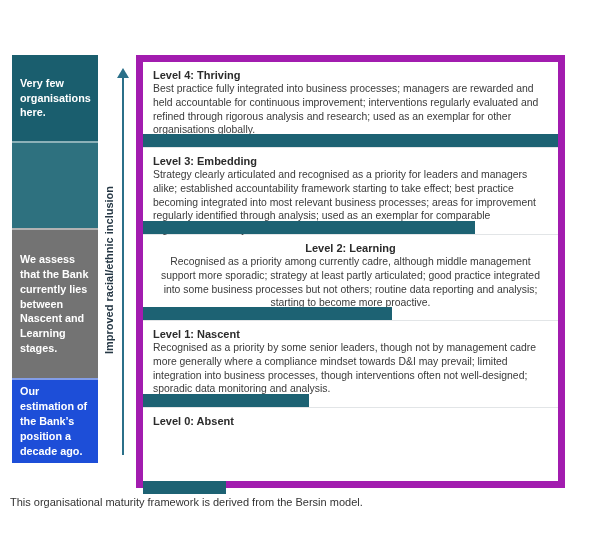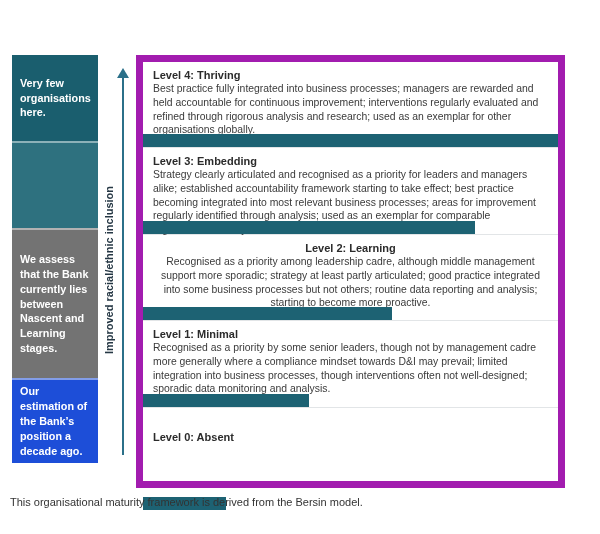--- a/index.html
+++ b/index.html
@@ -34,21 +34,21 @@
     position:absolute;left:109px;top:270px;
     transform:translate(-50%,-50%) rotate(-90deg);
     white-space:nowrap;font-size:11px;font-weight:bold;color:#253744;
   }
   
   .panel{
     position:absolute;left:136px;top:55px;width:429px;height:433px;
     box-sizing:border-box;border:7px solid #a21caf;background:#fff;
   }
   .section{position:relative;box-sizing:border-box;border-bottom:1px solid #e2e5e7;}
-  .section:last-child{border-bottom:none;margin-top:16px;}
+  .section:last-child{border-bottom:none;}
   .s0{height:86px;}.s1{height:87px;}.s2{height:86px;text-align:center;}.s3{height:87px;}.s4{height:86px;}
   .sec-text{padding:7px 10px 0 10px;}
   .sec-heading{font-size:11px;font-weight:bold;color:#2b2b2b;margin:0 0 1px 0;}
   .sec-body{font-size:10.4px;color:#3a3a3a;line-height:1.33;margin:0;}
   .bar{position:absolute;left:0;bottom:0;height:13px;background:#1d6273;}
   
   .footnote{
     position:absolute;left:10px;top:496px;width:580px;
     font-size:11px;color:#333333;margin:0;
   }
@@ -92,28 +92,28 @@
       <div class="sec-text">
         <p class="sec-heading">Level 3: Embedding</p>
         <p class="sec-body">Strategy clearly articulated and recognised as a priority for leaders and managers alike; established accountability framework starting to take effect; best practice becoming integrated into most relevant business processes; areas for improvement regularly identified through analysis; used as an exemplar for comparable organisations locally.</p>
       </div>
       <div class="bar" style="width: 80%;"></div>
     </div>
 
     <div class="section s2">
       <div class="sec-text">
         <p class="sec-heading">Level 2: Learning</p>
-        <p class="sec-body">Recognised as a priority among leadership cadre, although middle management support more sporadic; strategy at least partly articulated; good practice integrated into some business processes but not others; routine data reporting and analysis; starting to become more proactive.</p>
+        <p class="sec-body">Recognised as a priority among currently cadre, although middle management support more sporadic; strategy at least partly articulated; good practice integrated into some business processes but not others; routine data reporting and analysis; starting to become more proactive.</p>
       </div>
       <div class="bar" style="width: 60%;"></div>
     </div>
 
     <div class="section s3">
       <div class="sec-text">
-        <p class="sec-heading">Level 1: Minimal</p>
+        <p class="sec-heading">Level 1: Nascent</p>
         <p class="sec-body">Recognised as a priority by some senior leaders, though not by management cadre more generally where a compliance mindset towards D&amp;I may prevail; limited integration into business processes, though interventions often not well-designed; sporadic data monitoring and analysis.</p>
       </div>
       <div class="bar" style="width: 40%;"></div>
     </div>
 
     <div class="section s4">
       <div class="sec-text">
         <p class="sec-heading">Level 0: Absent</p>
       </div>
       <div class="bar" style="width: 20%;"></div>

